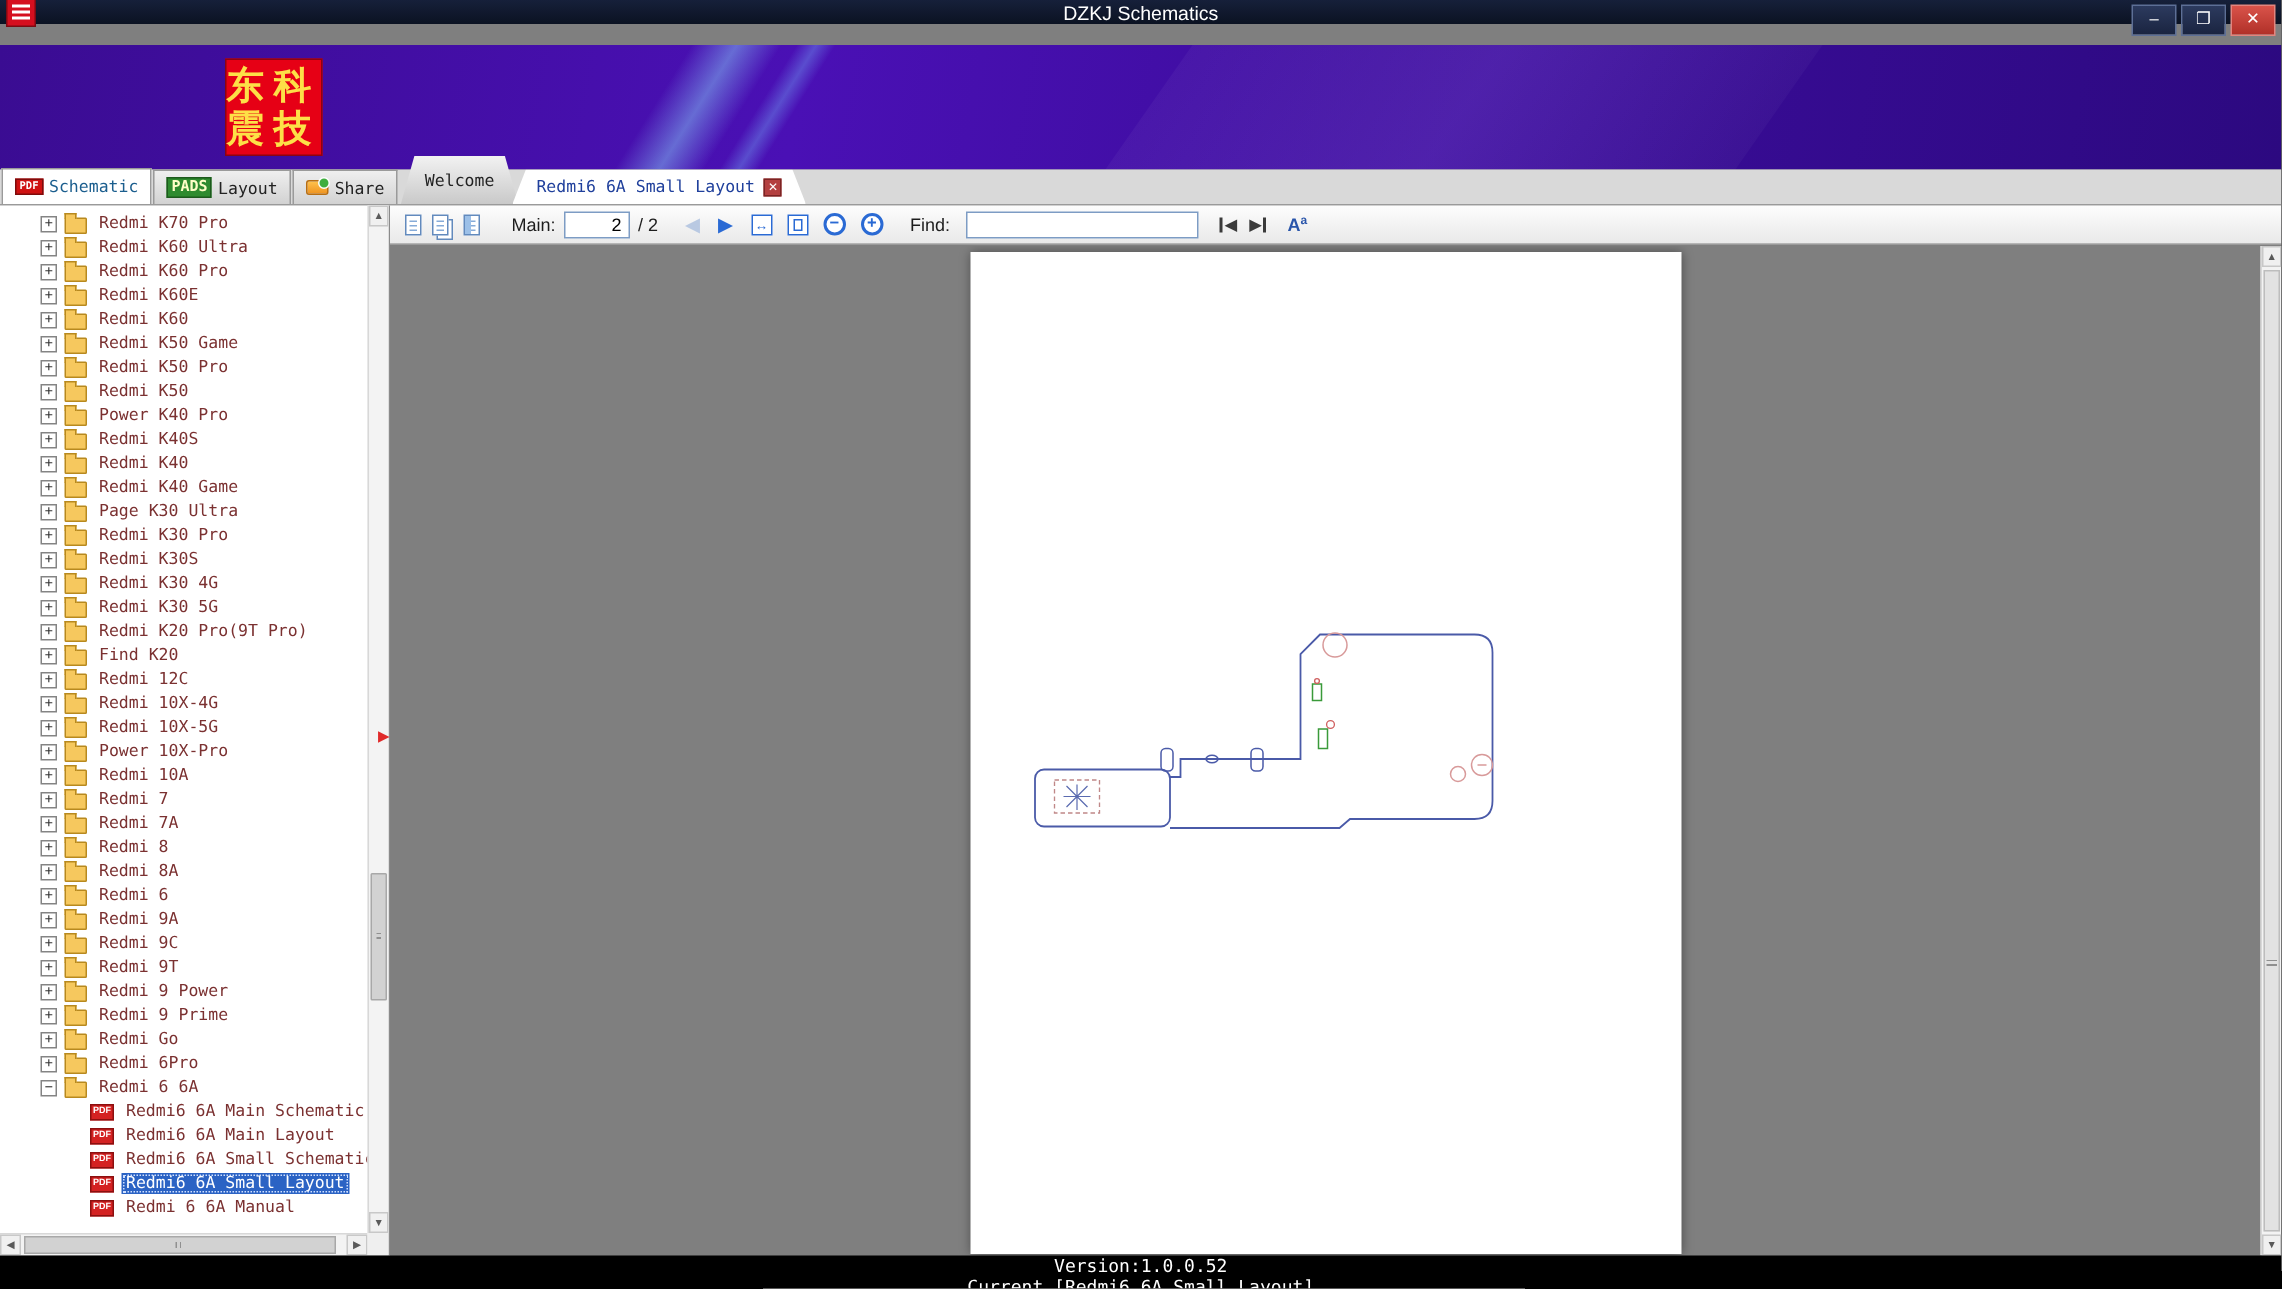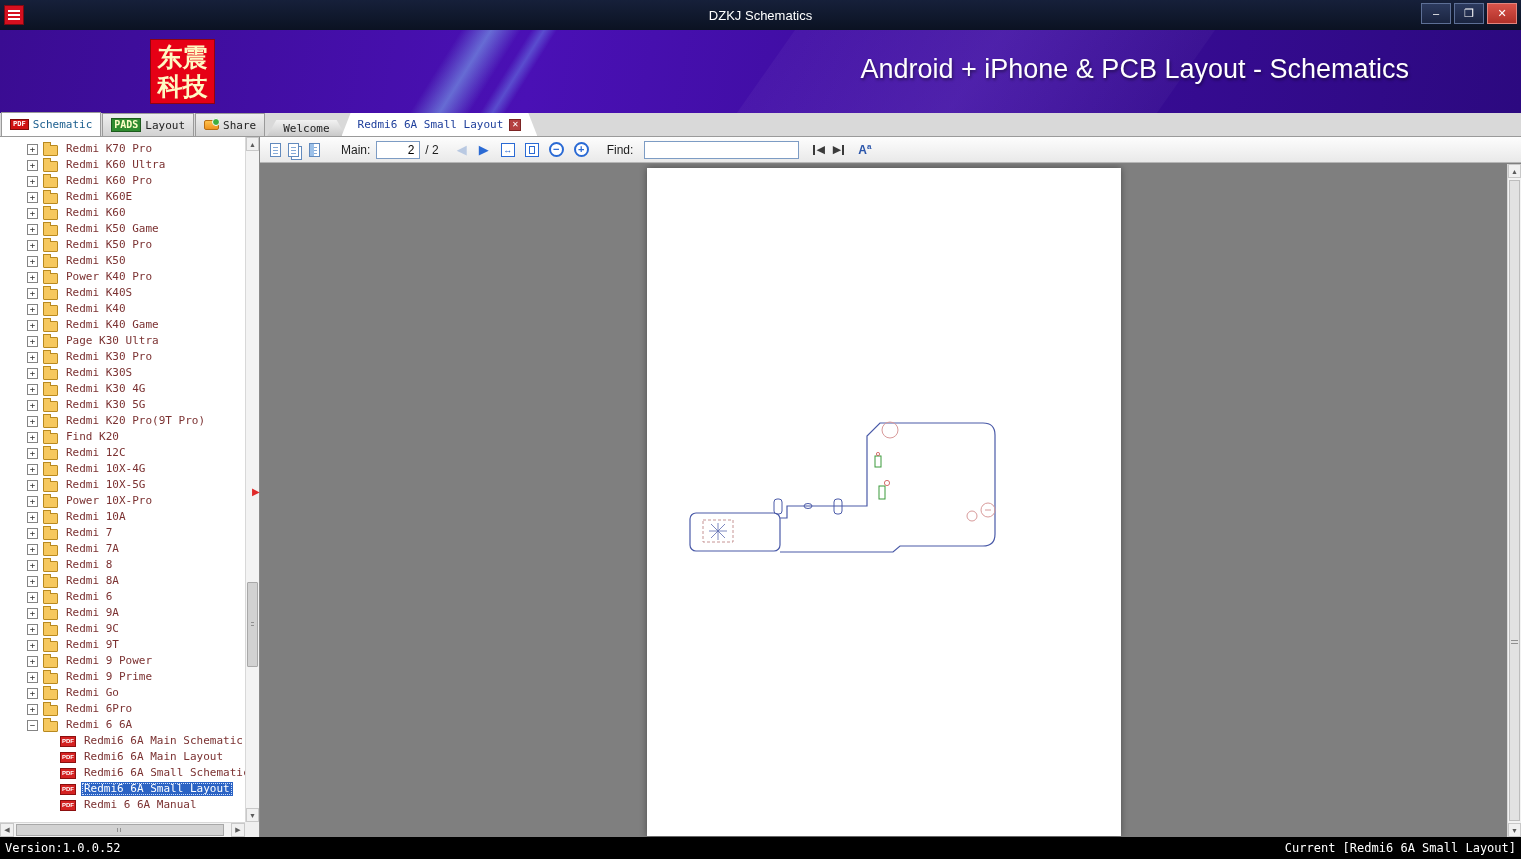--- a/index.html
+++ b/index.html
@@ -1,21 +1,21 @@
 <!DOCTYPE html>
 <html><head>
 <meta charset="utf-8">
 <style>
   html,body{margin:0;padding:0;background:#555;}
   *{box-sizing:border-box;}
   .window{position:relative;width:1521px;height:859px;overflow:hidden;background:#7f7f7f;
           font-family:"Liberation Sans",sans-serif;}
 
   
-  .titlebar{position:absolute;top:0;left:0;right:0;height:30px;
+  .titlebar{position:absolute;top:0;left:0;right:0;height:16px;
             background:linear-gradient(#16203a,#0b1222);display:flex;align-items:center;}
   .app-icon{width:20px;height:20px;margin-left:4px;background:#d50f1f;border:1px solid #7d0a12;
             position:relative;}
   .app-icon::before{content:"";position:absolute;left:3px;right:3px;top:4px;height:2px;background:#fff;
             box-shadow:0 4px 0 #fff,0 8px 0 #fff;}
   .win-title{position:absolute;left:0;right:0;text-align:center;color:#fff;font-size:13px;}
   .win-controls{margin-left:auto;display:flex;align-items:flex-start;height:100%;padding-top:3px;z-index:2;}
   .win-btn{width:30px;height:21px;margin-left:3px;background:linear-gradient(#2c3a5e,#1a2440);
            border:1px solid #5d6f96;color:#fff;font-size:11px;line-height:18px;text-align:center;cursor:default;}
   .win-btn.close{background:linear-gradient(#d9534a,#b03028);border-color:#e2857e;margin-right:4px;}
@@ -23,22 +23,22 @@
   
   .banner{position:absolute;top:30px;left:0;right:0;height:83px;overflow:hidden;
           background:linear-gradient(100deg,#3a0c92 0%,#4a10b5 35%,#3d0d9e 60%,#2c0980 100%);}
   .streak1{position:absolute;left:430px;top:-25px;width:60px;height:150px;transform:skewX(-32deg);
            background:linear-gradient(90deg,transparent,rgba(140,220,255,.45),transparent);}
   .streak2{position:absolute;left:500px;top:-25px;width:26px;height:150px;transform:skewX(-32deg);
            background:linear-gradient(90deg,transparent,rgba(120,190,255,.35),transparent);}
   .streak3{position:absolute;left:760px;top:-30px;width:420px;height:160px;transform:skewX(-35deg);
            background:linear-gradient(90deg,rgba(255,255,255,.04),rgba(180,140,255,.16),rgba(255,255,255,.03));}
   .logo{position:absolute;left:150px;top:9px;width:65px;height:65px;background:#e60015;
-        border:1px solid #8d0310;color:#fef9c3;font-weight:bold;font-size:25px;line-height:1.15;
-        display:flex;flex-direction:column;align-items:center;justify-content:center;}
+        border:1px solid #8d0310;color:#fde047;font-weight:bold;font-size:25px;line-height:1.15;
+        display:flex;flex-direction:row;align-items:center;justify-content:center;}
   .brand{position:absolute;left:232px;top:18px;color:#fff;font-size:38px;font-weight:bold;
          letter-spacing:1px;text-shadow:2px 2px 4px rgba(0,0,0,.55);}
   .tagline{position:absolute;right:112px;top:24px;color:#fff;font-size:27px;
            text-shadow:1px 2px 3px rgba(0,0,0,.45);}
 
   
   .tabrow{position:absolute;top:113px;left:0;right:0;height:24px;background:#d9d9d9;
           border-bottom:1px solid #9a9a9a;display:flex;align-items:flex-end;
           font-family:"DejaVu Sans Mono",monospace;font-size:11px;}
   .mode-tab{height:23px;display:flex;align-items:center;gap:4px;padding:0 8px;
@@ -47,21 +47,21 @@
   .mode-tab.active{background:#fff;color:#1b5e8e;height:24px;}
   .badge-pdf{background:#cf1212;border:1px solid #7e0b0b;color:#fff;font-size:7px;font-weight:bold;
              padding:1px 2px;line-height:1;}
   .badge-pads{background:#2f8b2f;border:1px solid #1d5a1d;color:#ffffc8;font-size:10px;font-weight:bold;
              padding:1px 2px;line-height:1;}
   .badge-share{width:15px;height:10px;background:linear-gradient(#ffc24d,#ef9420);border-radius:2px;
              position:relative;border:1px solid #b86e12;}
   .badge-share::after{content:"";position:absolute;right:-2px;top:-3px;width:6px;height:6px;border-radius:50%;
              background:#3fae3f;border:1px solid #fff;}
   .doc-tabs{display:flex;margin-left:6px;align-items:flex-end;}
-  .doc-tab{height:16px;display:flex;align-items:center;gap:6px;padding:0 16px;
+  .doc-tab{height:32px;display:flex;align-items:center;gap:6px;padding:0 16px;
            background:linear-gradient(#f2f2f2,#c9c9c9);color:#222;
            clip-path:polygon(9px 0,calc(100% - 9px) 0,100% 100%,0 100%);margin-left:-4px;cursor:default;}
   .doc-tab.active{background:#fff;color:#20409c;height:23px;}
   .tab-close{width:12px;height:12px;background:#b44040;border:1px solid #7c2424;color:#fff;
              font-size:8px;line-height:10px;text-align:center;font-family:"Liberation Sans",sans-serif;}
 
   
   .sidebar{position:absolute;left:0;top:137px;width:260px;bottom:22px;background:#fff;
            border-right:1px solid #8a8a8a;}
   .tree{position:absolute;left:0;top:0;right:14px;bottom:15px;overflow:hidden;padding-top:4px;}
@@ -134,21 +134,21 @@
   .page{position:absolute;left:387px;top:4px;width:474px;height:668px;background:#fff;
         box-shadow:0 0 7px rgba(0,0,0,.4);}
   .content-vtrack{position:absolute;right:0;top:0;width:14px;bottom:0;background:#f3f3f3;border-left:1px solid #d8d8d8;}
   .cv-thumb{position:absolute;left:1px;right:1px;top:16px;bottom:16px;background:#e2e2e2;border:1px solid #bdbdbd;}
   .cv-grip{position:absolute;left:3px;right:3px;top:476px;height:6px;
            background:repeating-linear-gradient(#8f8f8f 0 1px,transparent 1px 3px);}
 
   
   .statusbar{position:absolute;left:0;right:0;bottom:0;height:22px;background:#000;color:#fff;
              display:flex;align-items:center;justify-content:space-between;padding:0 5px;
-             font-family:"DejaVu Sans Mono",monospace;font-size:12px;}
+             font-family:"DejaVu Sans Mono",monospace;font-size:12px;flex-direction:column;}
 </style>
 </head>
 <body>
 
 <div class="window">
 
   <div class="titlebar">
     <div class="app-icon"></div>
     <div class="win-title">DZKJ Schematics</div>
     <div class="win-controls">
@@ -159,21 +159,20 @@
   </div>
 
   <div class="banner">
     <div class="streak1"></div>
     <div class="streak2"></div>
     <div class="streak3"></div>
     <div class="logo">
       <span>东震</span>
       <span>科技</span>
     </div>
-    <div class="tagline">Android + iPhone &amp; PCB Layout - Schematics</div>
   </div>
 
   <div class="tabrow">
     <div class="mode-tab active">
       <span class="badge-pdf">PDF</span>
       <span>Schematic</span>
     </div>
     <div class="mode-tab">
       <span class="badge-pads">PADS</span>
       <span>Layout</span>

